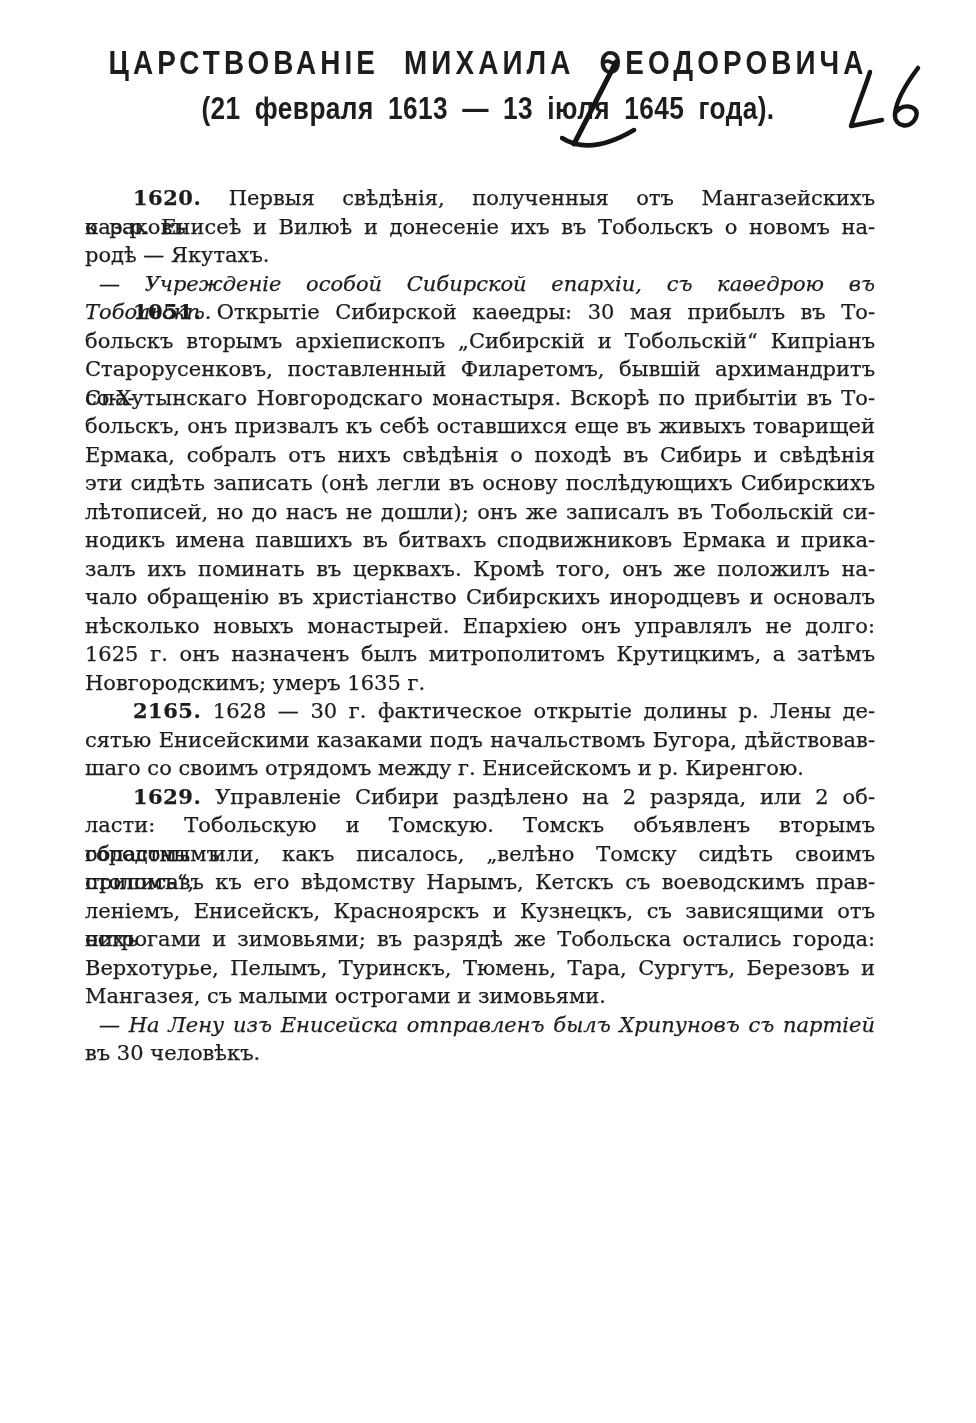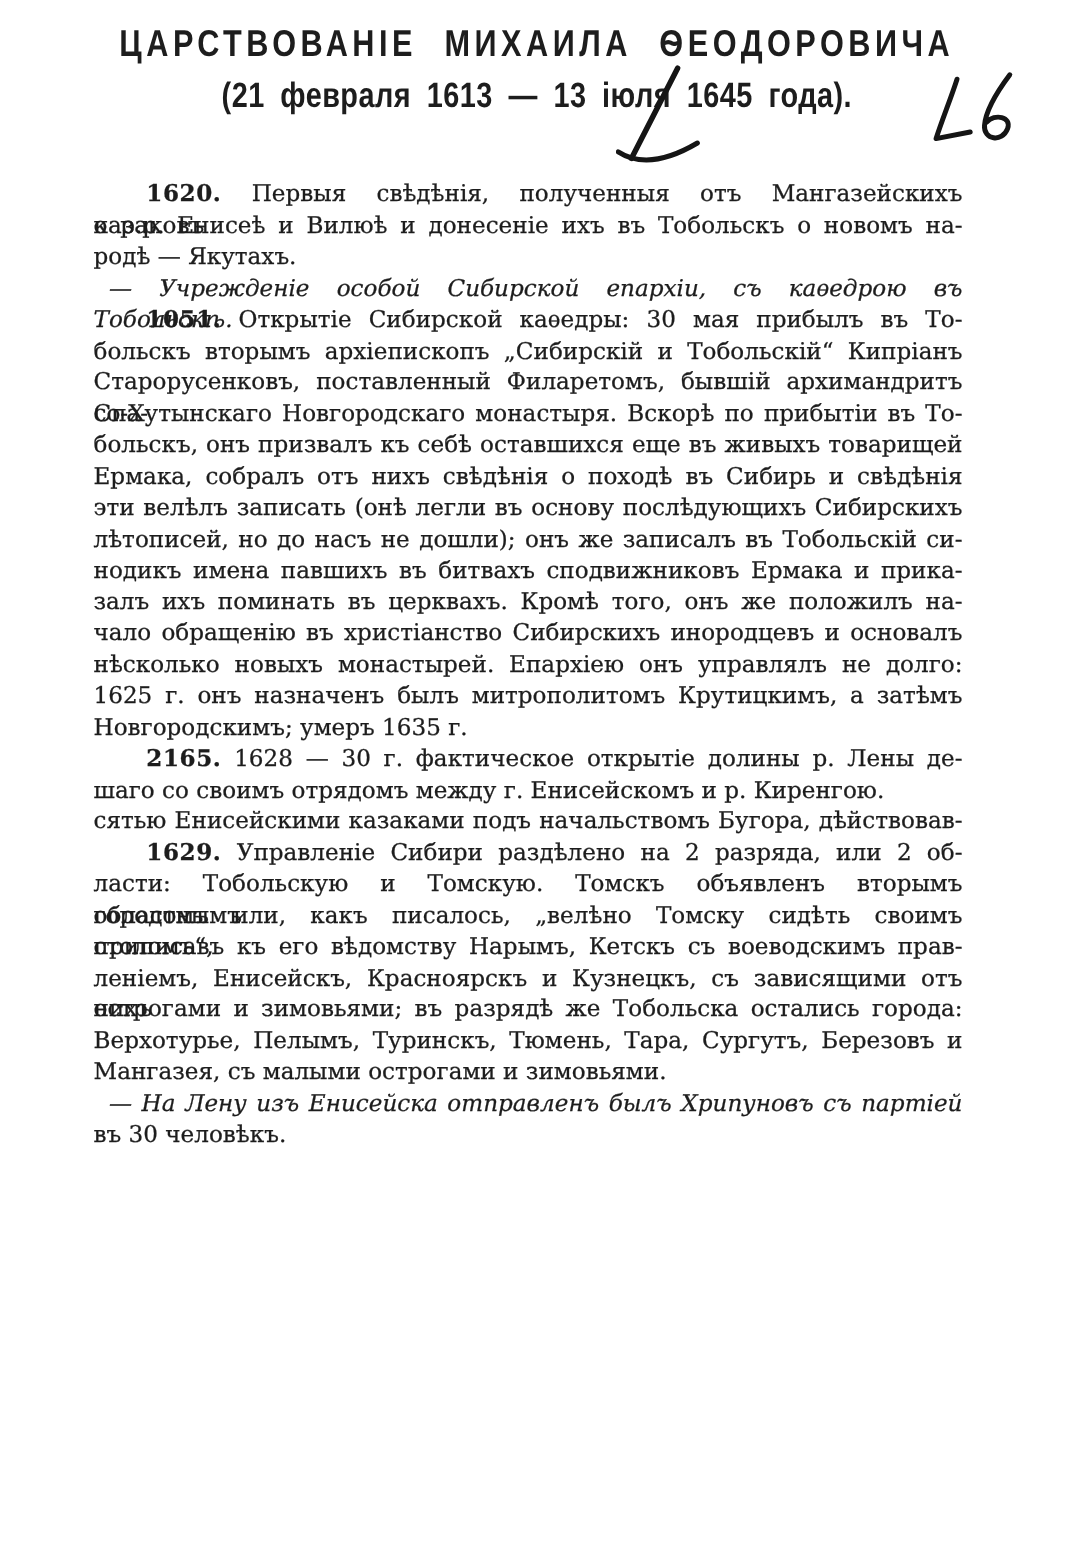--- a/index.html
+++ b/index.html
@@ -11,21 +11,21 @@
     width:976px;height:1423px;
     background:var(--paper);
     font-family:"DejaVu Serif", serif;
     color:var(--ink);
     position:relative;
     overflow:hidden;
   }
   .page{position:relative;width:976px;height:1423px;}
 
   
-  .heading{padding-top:20px;text-align:center;}
+  .heading{padding-top:42px;text-align:center;}
   .title{
     margin:0;
     font-family:"Liberation Sans","DejaVu Sans",sans-serif;
     font-weight:700;
     font-size:34px;
     letter-spacing:5px;
     word-spacing:16px;
     line-height:40px;
     transform:scaleX(0.82);
     transform-origin:50% 50%;
@@ -98,33 +98,33 @@
       <div class="para">
         <div class="line dash-indent">— Учрежденіе особой Сибирской епархіи, съ каѳедрою въ Тобольскѣ.</div>
       </div>
       <div class="para">
         <div class="line indent"><b class="num">1051.</b> Открытіе Сибирской каѳедры: 30 мая прибылъ въ То-</div>
         <div class="line">больскъ вторымъ архіепископъ „Сибирскій и Тобольскій“ Кипріанъ</div>
         <div class="line">Старорусенковъ, поставленный Филаретомъ, бывшій архимандритъ Спа-</div>
         <div class="line">со-Хутынскаго Новгородскаго монастыря. Вскорѣ по прибытіи въ То-</div>
         <div class="line">больскъ, онъ призвалъ къ себѣ оставшихся еще въ живыхъ товарищей</div>
         <div class="line">Ермака, собралъ отъ нихъ свѣдѣнія о походѣ въ Сибирь и свѣдѣнія</div>
-        <div class="line">эти велѣлъ записать (онѣ легли въ основу послѣдующихъ Сибирскихъ</div>
+        <div class="line">эти сидѣть записать (онѣ легли въ основу послѣдующихъ Сибирскихъ</div>
         <div class="line">лѣтописей, но до насъ не дошли); онъ же записалъ въ Тобольскій си-</div>
         <div class="line">нодикъ имена павшихъ въ битвахъ сподвижниковъ Ермака и прика-</div>
         <div class="line">залъ ихъ поминать въ церквахъ. Кромѣ того, онъ же положилъ на-</div>
         <div class="line">чало обращенію въ христіанство Сибирскихъ инородцевъ и основалъ</div>
         <div class="line">нѣсколько новыхъ монастырей. Епархіею онъ управлялъ не долго:</div>
         <div class="line">1625 г. онъ назначенъ былъ митрополитомъ Крутицкимъ, а затѣмъ</div>
         <div class="line last">Новгородскимъ; умеръ 1635 г.</div>
       </div>
       <div class="para">
         <div class="line indent"><b class="num">2165.</b> 1628 — 30 г. фактическое открытіе долины р. Лены де-</div>
+        <div class="line">сятью Енисейскими казаками подъ начальствомъ Бугора, дѣйствовав-</div>
         <div class="line last">шаго со своимъ отрядомъ между г. Енисейскомъ и р. Киренгою.</div>
-        <div class="line">сятью Енисейскими казаками подъ начальствомъ Бугора, дѣйствовав-</div>
       </div>
       <div class="para">
         <div class="line indent"><b class="num">1629.</b> Управленіе Сибири раздѣлено на 2 разряда, или 2 об-</div>
         <div class="line">ласти: Тобольскую и Томскую. Томскъ объявленъ вторымъ областнымъ</div>
         <div class="line">городомъ или, какъ писалось, „велѣно Томску сидѣть своимъ столомъ“,</div>
         <div class="line">приписавъ къ его вѣдомству Нарымъ, Кетскъ съ воеводскимъ прав-</div>
         <div class="line">леніемъ, Енисейскъ, Красноярскъ и Кузнецкъ, съ зависящими отъ нихъ</div>
         <div class="line">острогами и зимовьями; въ разрядѣ же Тобольска остались города:</div>
         <div class="line">Верхотурье, Пелымъ, Туринскъ, Тюмень, Тара, Сургутъ, Березовъ и</div>
         <div class="line last">Мангазея, съ малыми острогами и зимовьями.</div>

